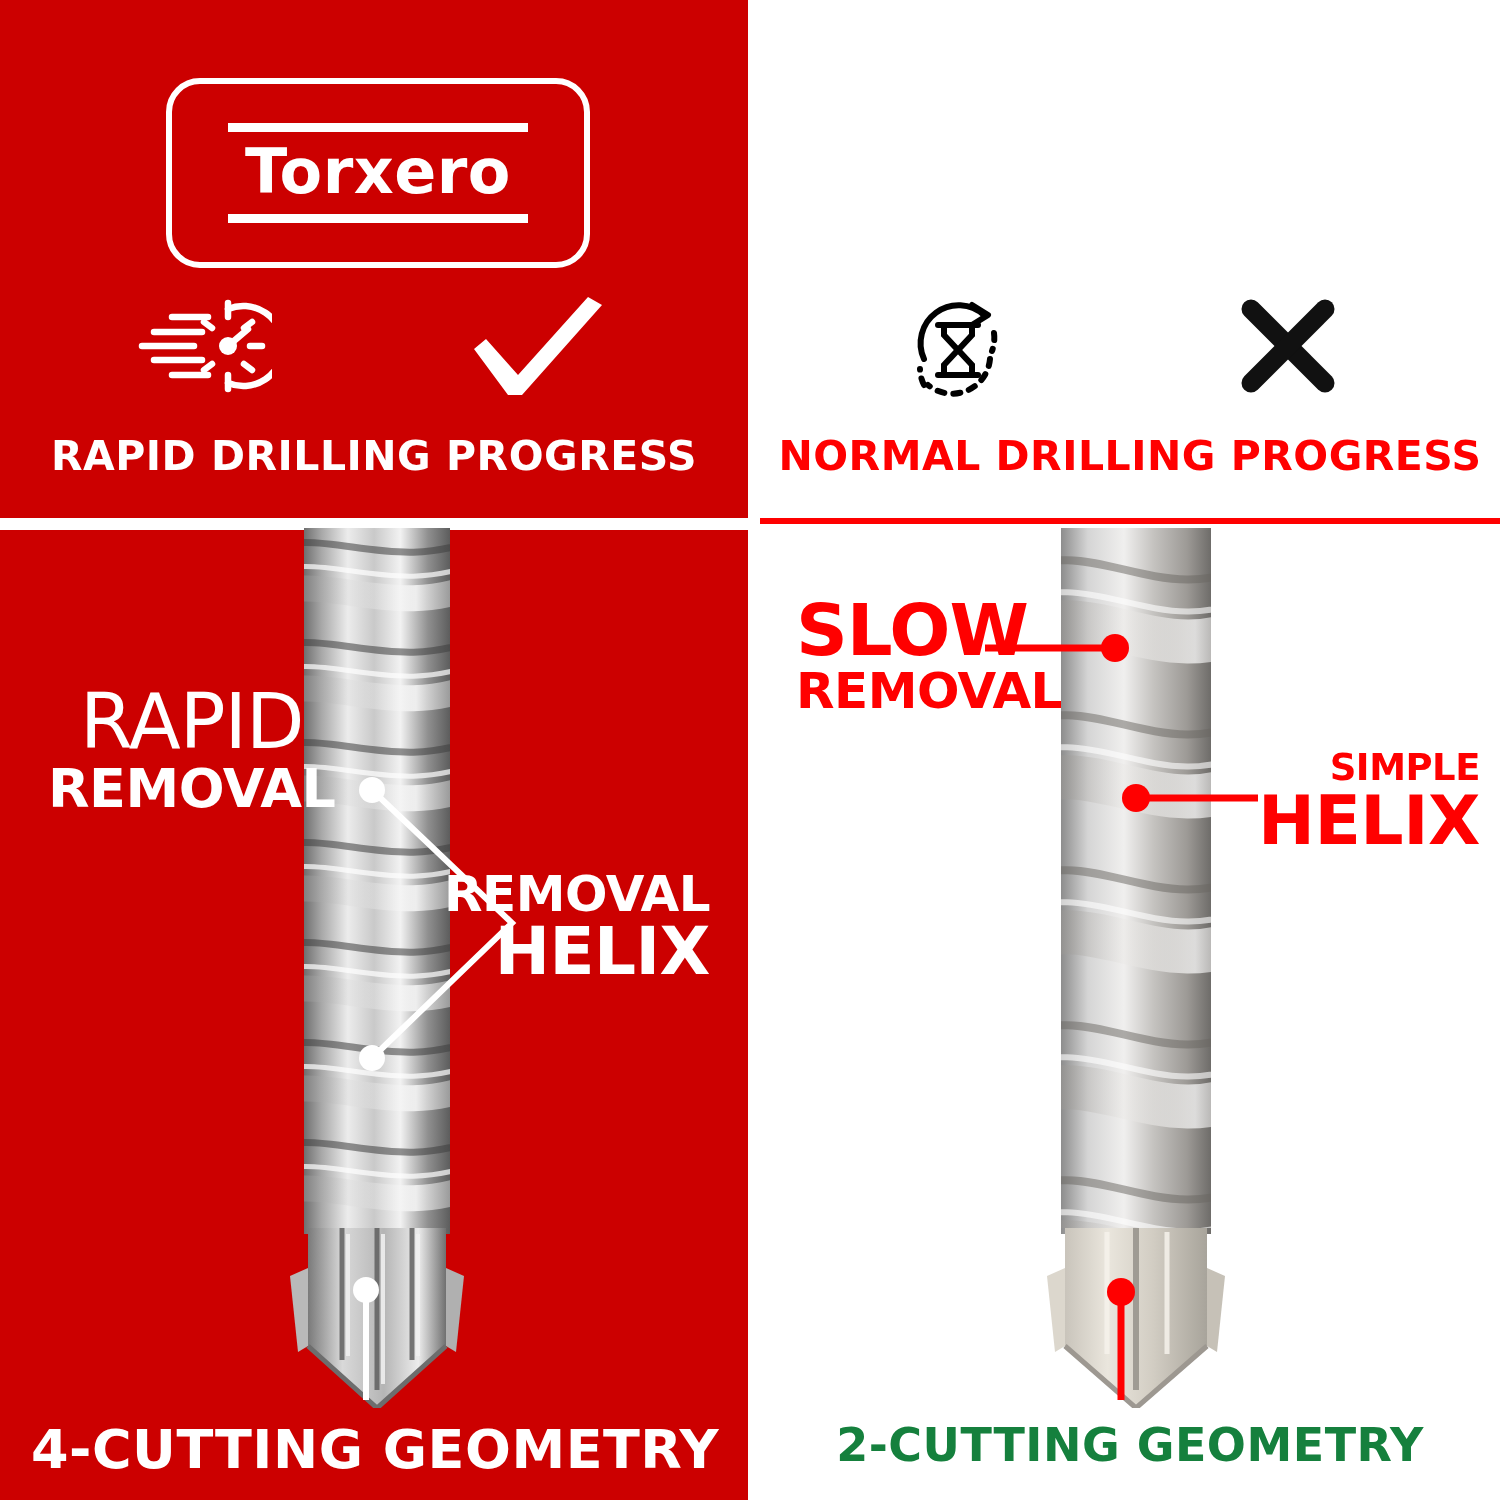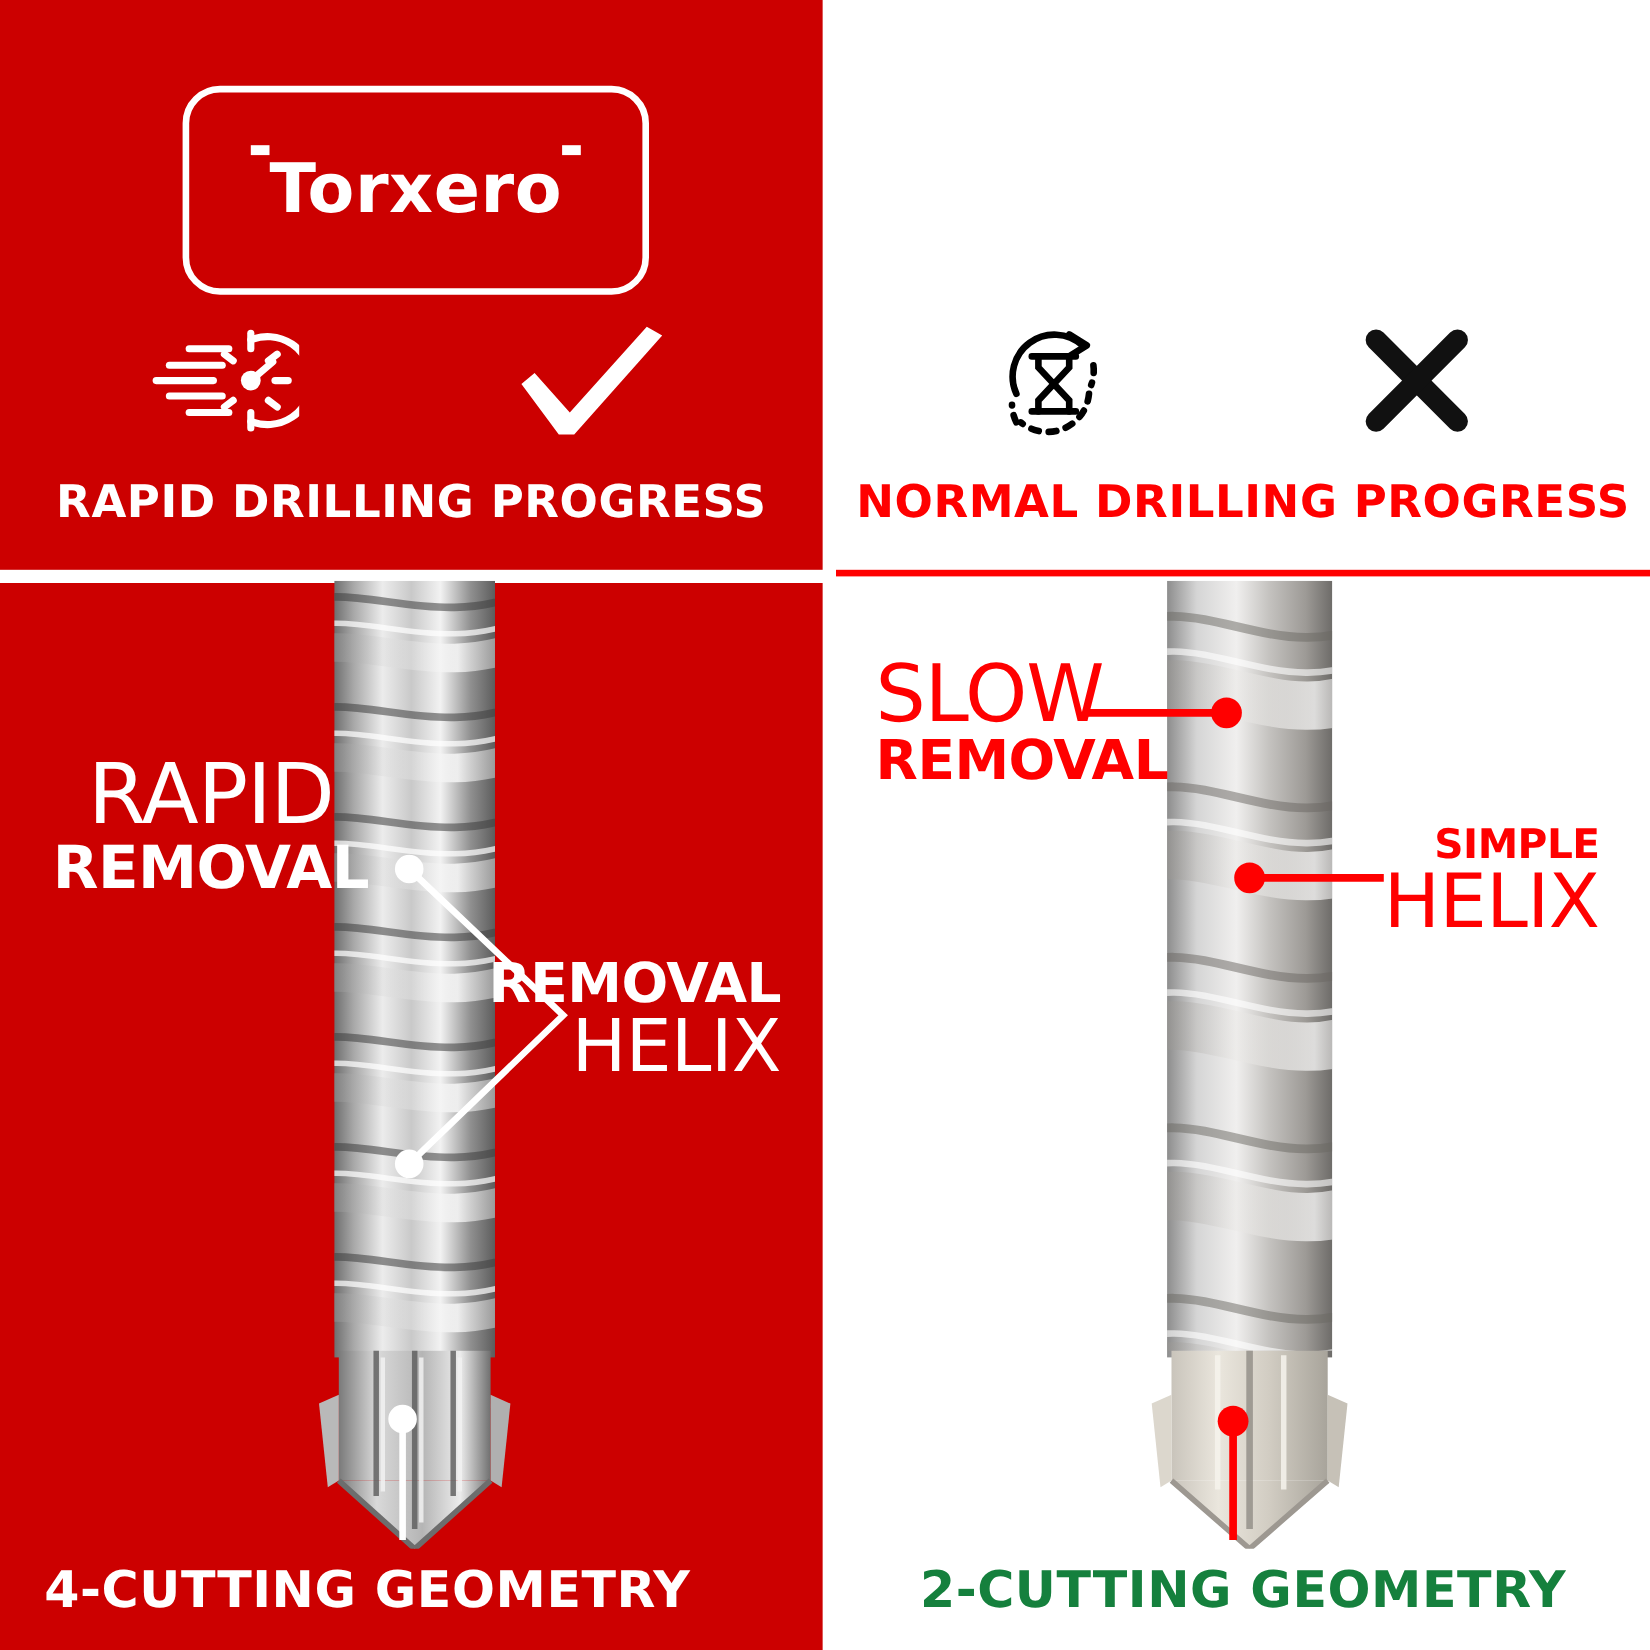--- a/index.html
+++ b/index.html
@@ -14,42 +14,42 @@
   #panel-br{left:760px;top:530px;width:740px;height:970px;background:#ffffff;}
 
   .divider-h{position:absolute;left:760px;top:518px;width:740px;height:6px;background:#FF0000;}
   .divider-v{position:absolute;left:748px;top:0;width:12px;height:1500px;background:#ffffff;}
 
   
   .badge{position:absolute;box-sizing:border-box;display:flex;align-items:center;justify-content:center;}
   #brand-badge{left:166px;top:78px;width:424px;height:190px;border:6px solid #ffffff;border-radius:34px;}
   #std-badge{left:912px;top:78px;width:452px;height:190px;border:6px solid #FF1111;border-radius:34px;background:#fff;}
 
-  .logo-wrap{display:flex;flex-direction:row;align-items:stretch;width:300px;}
+  .logo-wrap{display:flex;flex-direction:column;align-items:stretch;width:300px;}
   .logo-rule{height:9px;background:#ffffff;width:100%;}
   .logo-word{font-size:62px;font-weight:700;color:#ffffff;letter-spacing:.5px;
              text-align:center;line-height:1.05;padding:7px 0 9px 0;font-family:"DejaVu Sans",sans-serif;}
   #std-word{font-size:74px;font-weight:700;color:#2b2b2b;letter-spacing:-1px;font-family:"DejaVu Sans",sans-serif;}
 
   
   .feat-icons{position:absolute;display:flex;align-items:center;}
   #feat-icons-left{left:40px;top:288px;width:668px;height:120px;justify-content:space-around;}
   #feat-icons-right{left:790px;top:288px;width:660px;height:120px;justify-content:space-around;}
 
   .caption{position:absolute;text-align:center;font-weight:700;font-size:41px;letter-spacing:.5px;
            font-family:"DejaVu Sans",sans-serif;white-space:nowrap;}
   #cap-left{left:0;top:432px;width:748px;color:#ffffff;}
   #cap-right{left:760px;top:432px;width:740px;color:#FF0000;}
 
-  #bot-cap-left{left:0;top:1418px;width:668px;color:#ffffff;font-size:46px;}
+  #bot-cap-left{left:0;top:1418px;width:668px;color:#ffffff;font-size:54px;padding-left:31px;}
   #bot-cap-right{left:760px;top:1418px;width:740px;color:#15803d;font-size:46px;}
 
   
   .callout{position:absolute;line-height:.96;white-space:nowrap;font-family:"DejaVu Sans",sans-serif;}
-  .callout .big{display:block;font-weight:400;}
+  .callout .big{display:block;font-weight:700;}
   .callout .small{display:block;font-weight:700;}
 
   #label-rapid{left:48px;top:686px;color:#ffffff;text-align:center;}
   #label-rapid .big{font-size:76px;font-weight:400;letter-spacing:-1px;}
   #label-rapid .small{font-size:54px;letter-spacing:-.5px;margin-top:4px;}
 
   #label-double{left:430px;top:870px;width:280px;color:#ffffff;text-align:right;}
   #label-double .small{font-size:50px;letter-spacing:-.5px;}
   #label-double .big{font-size:66px;letter-spacing:-.5px;margin-top:2px;}
 

